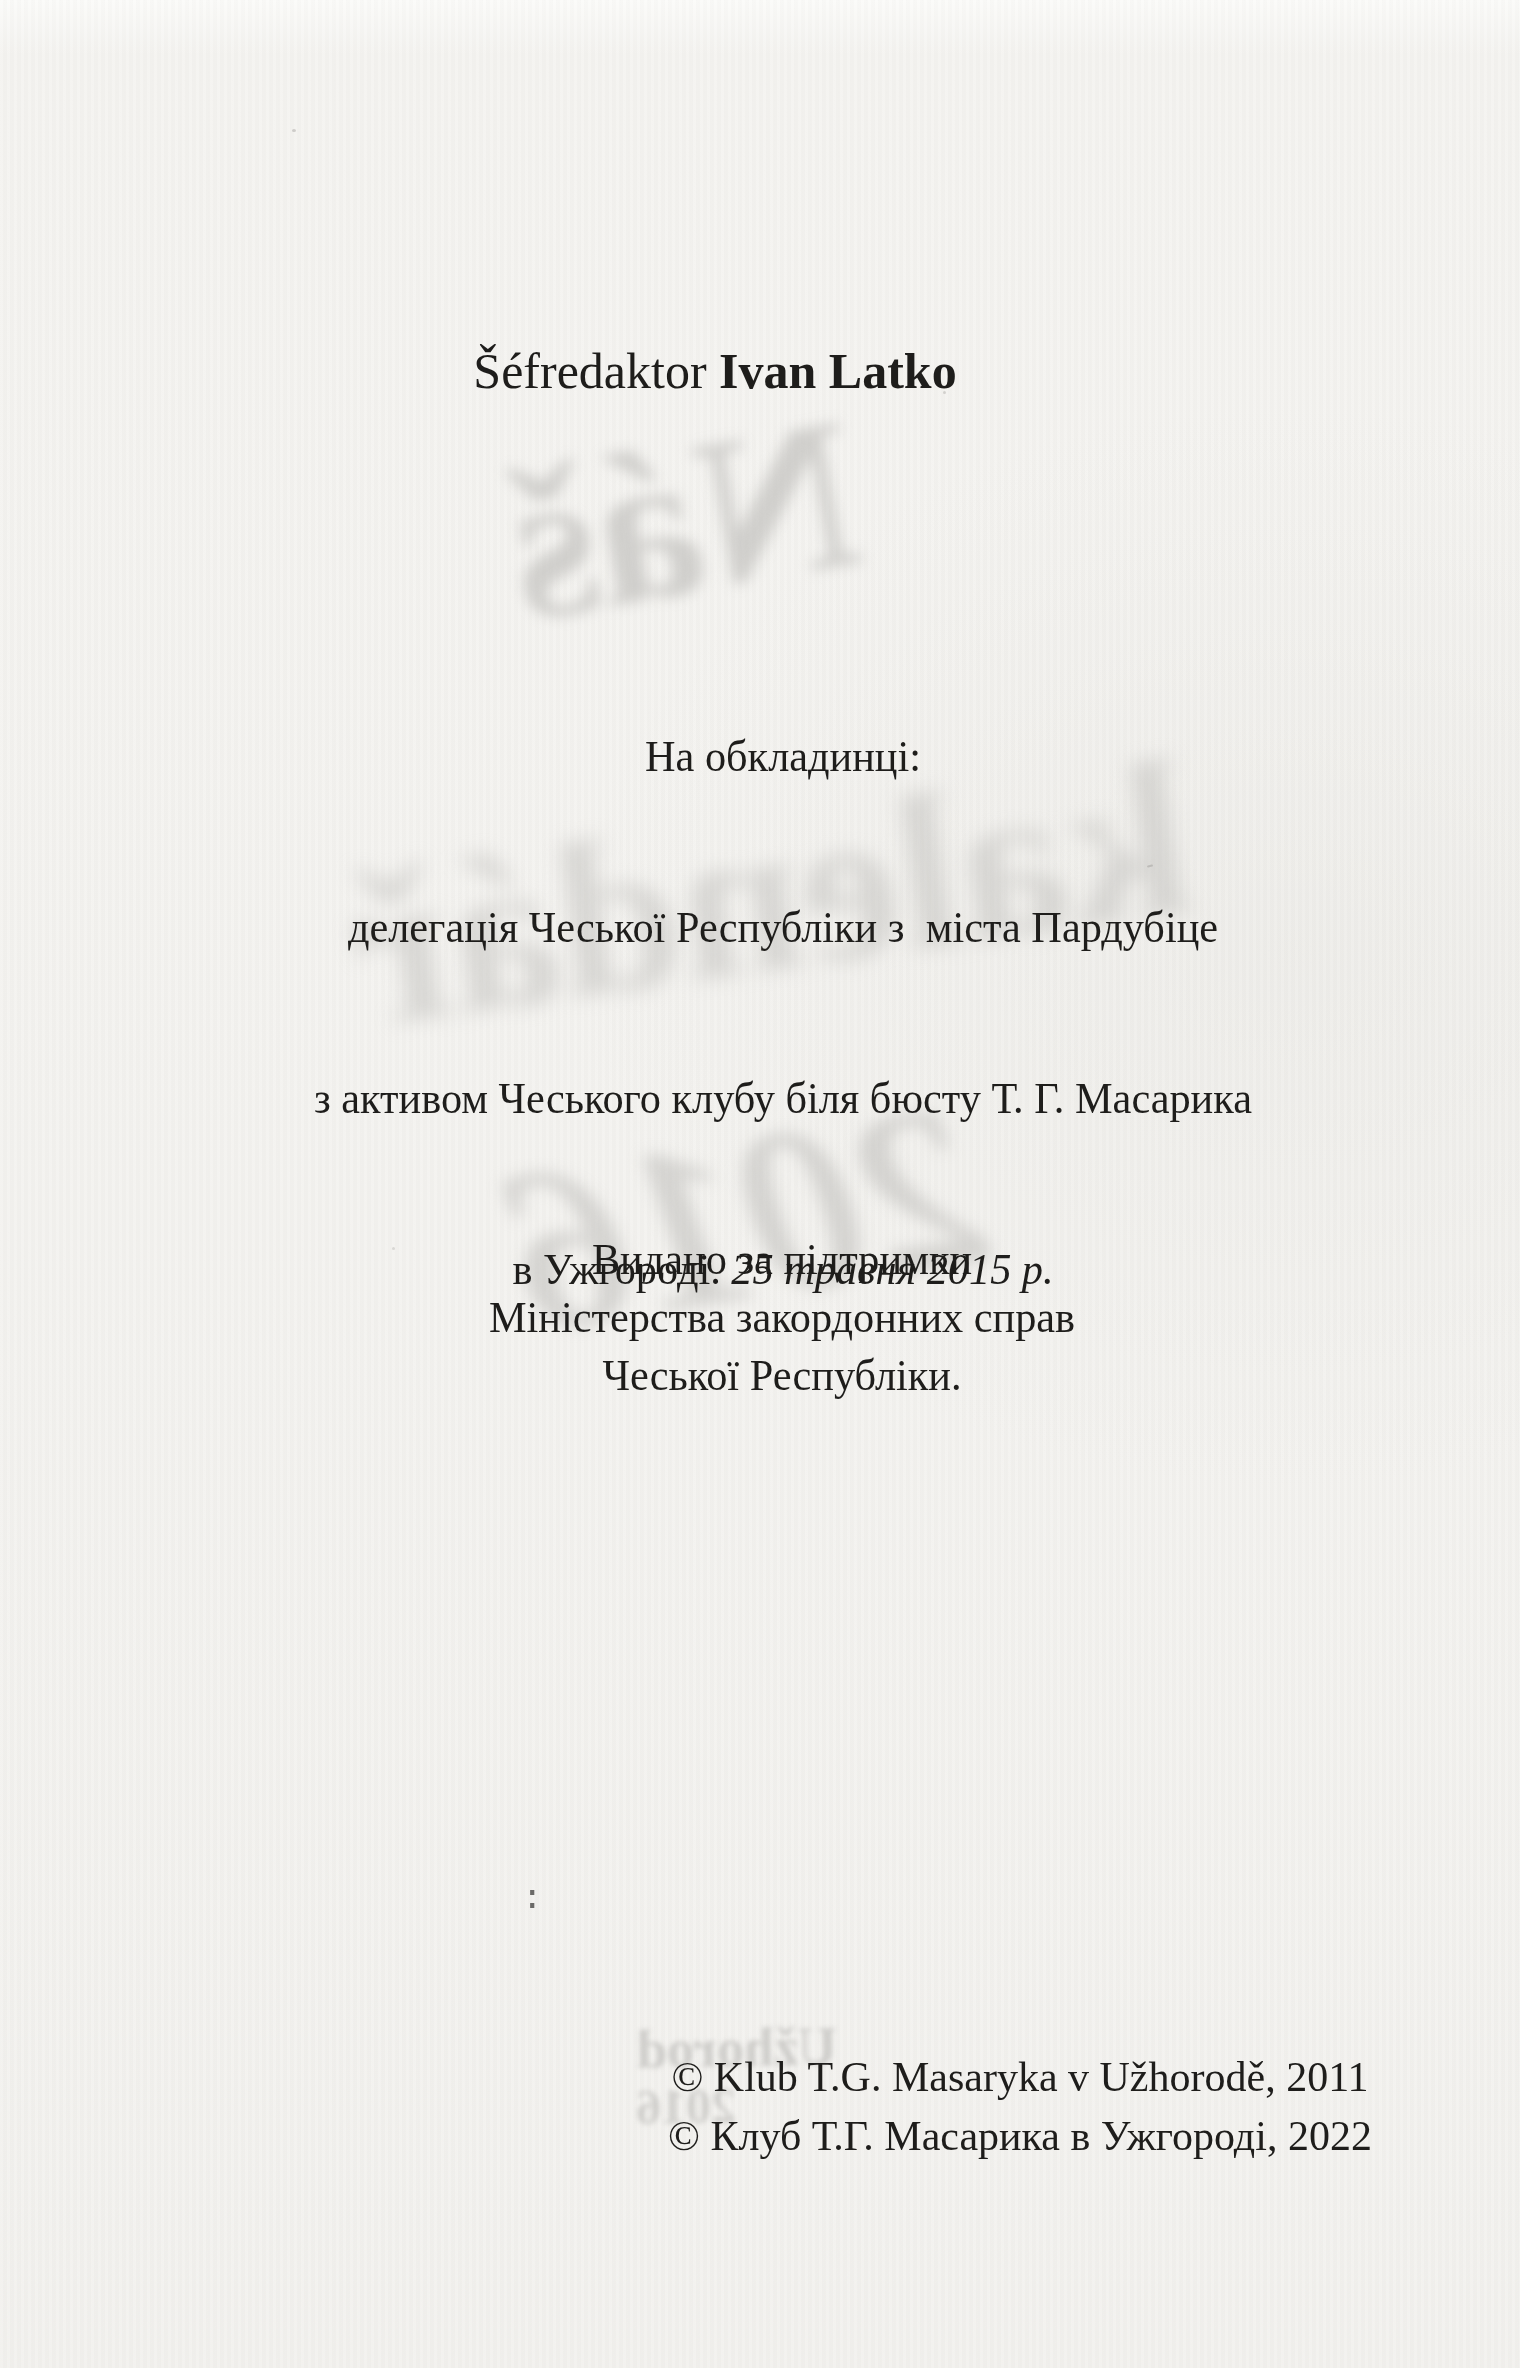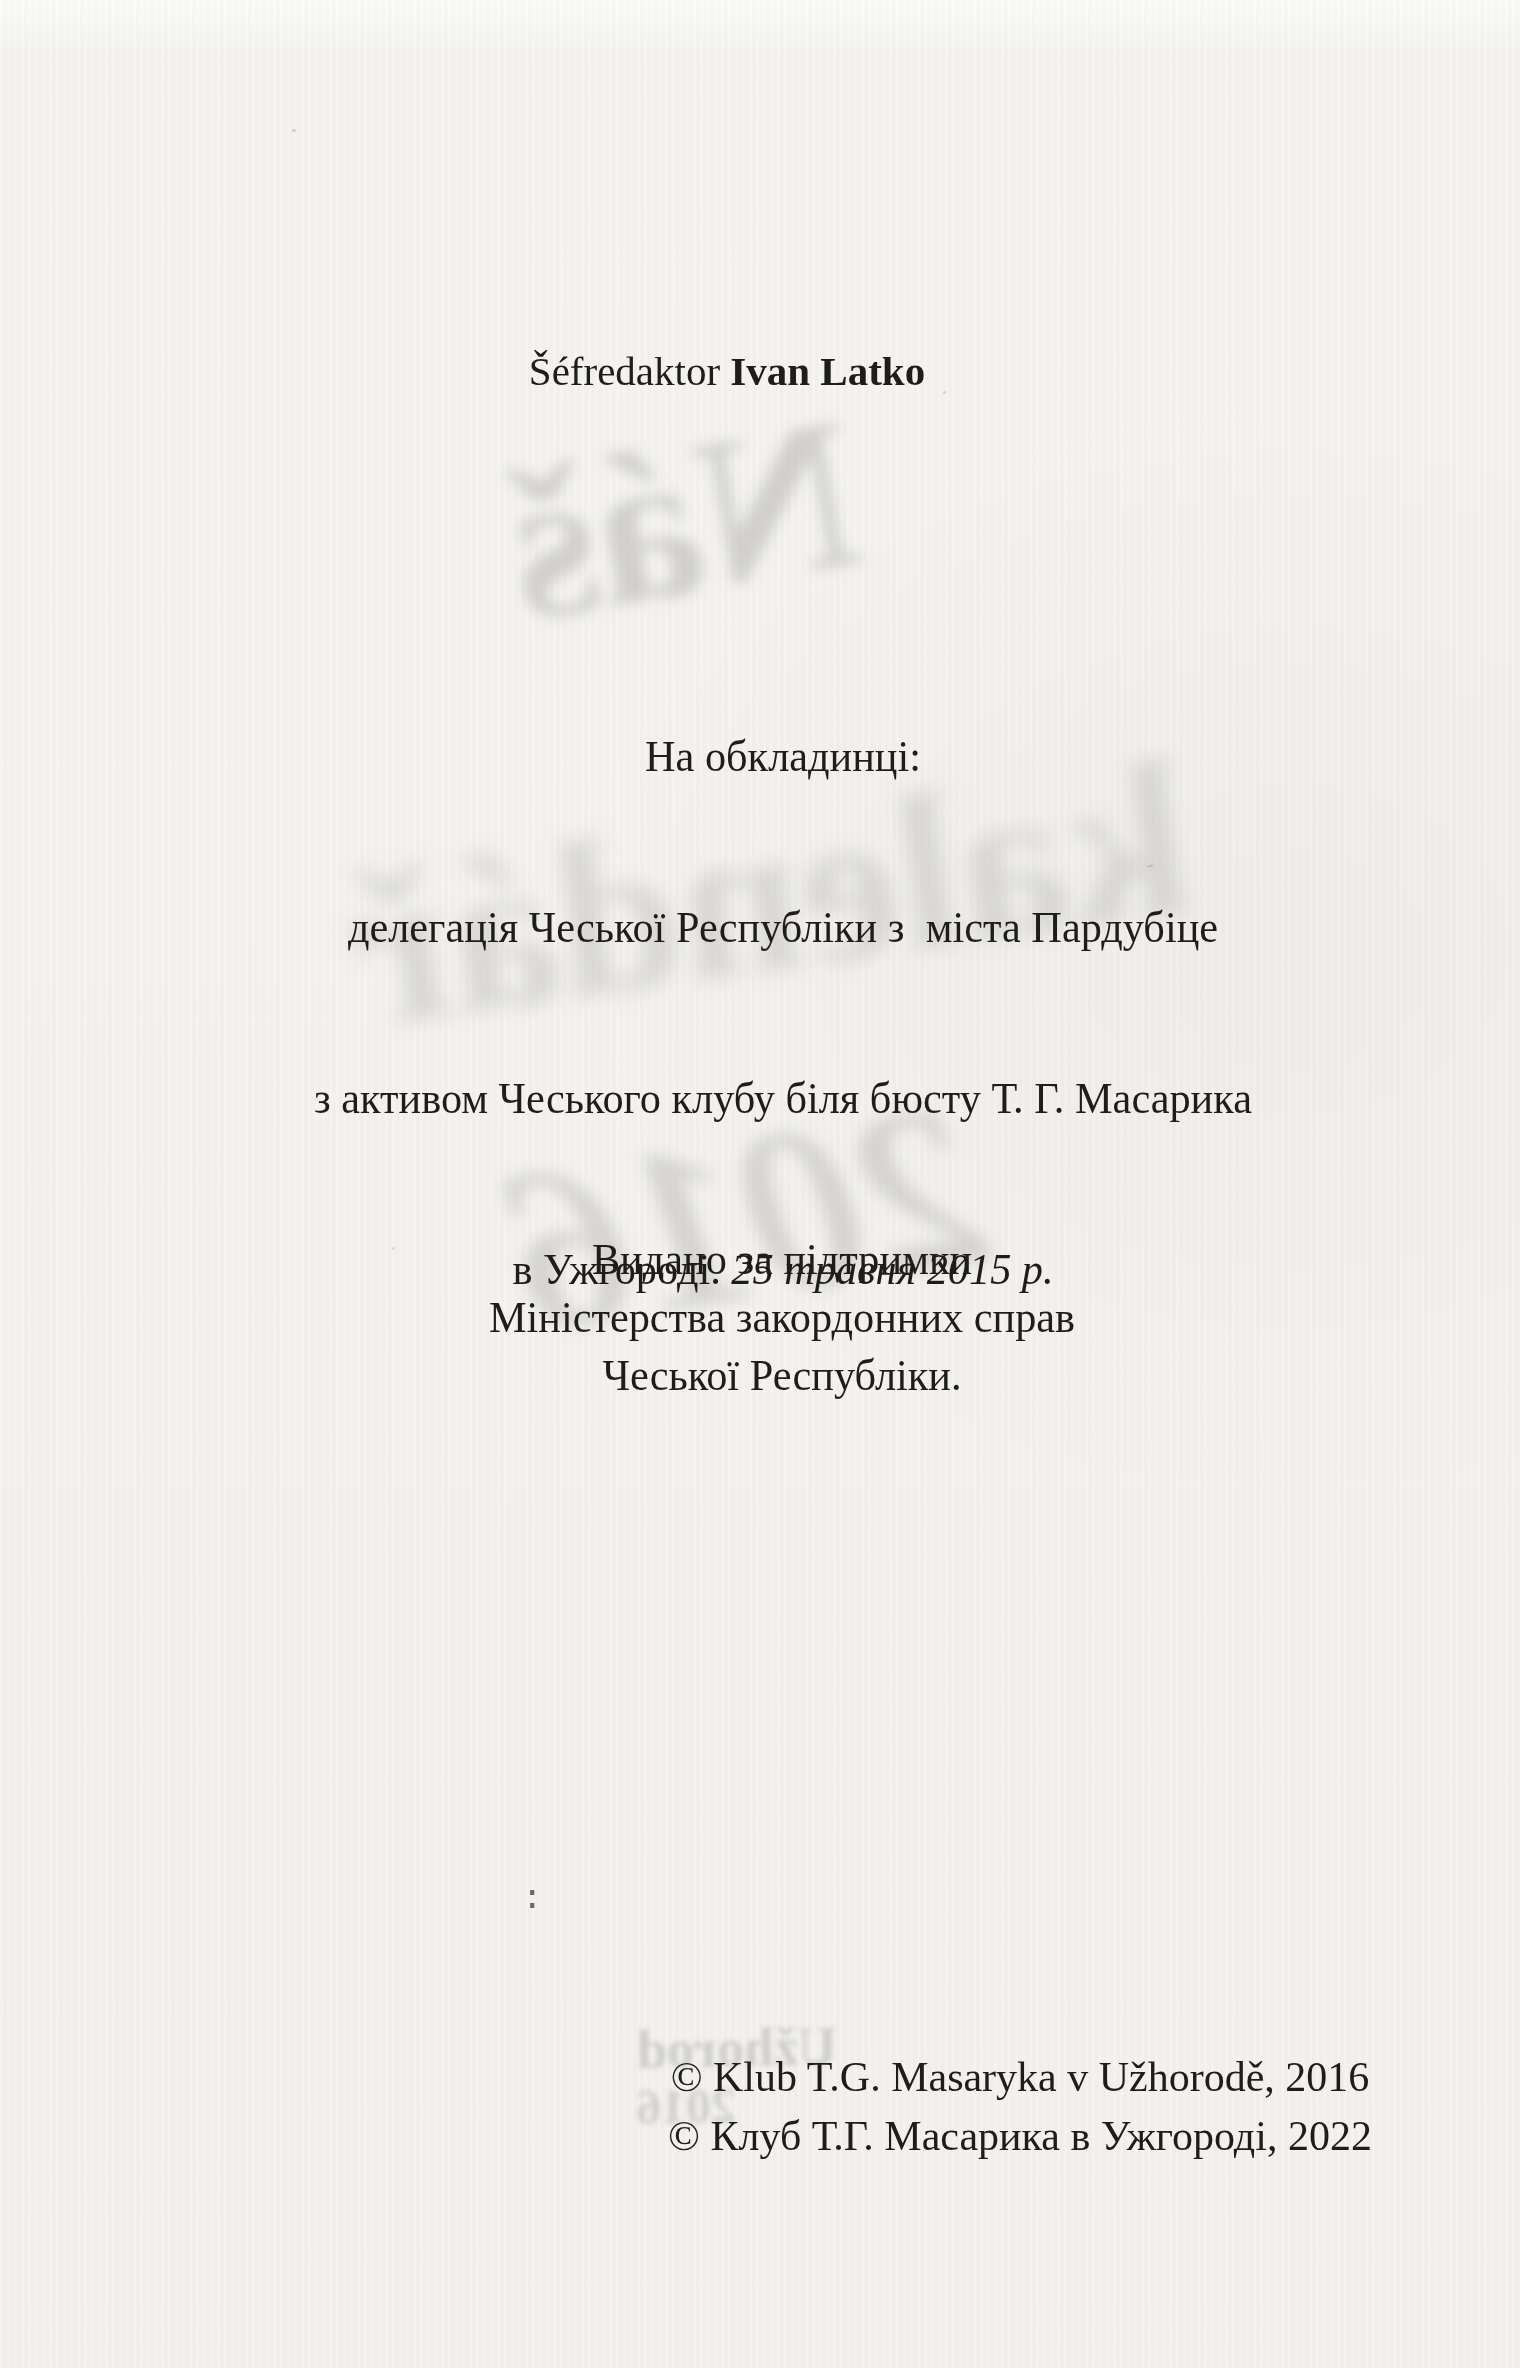--- a/index.html
+++ b/index.html
@@ -15,22 +15,22 @@
   
   .texture{
     position:absolute;inset:0;
     background:repeating-linear-gradient(90deg,
       rgba(255,255,255,.05) 0 3px, rgba(190,188,184,.05) 3px 7px);
     pointer-events:none;
   }
   .txt{position:absolute;text-align:center;}
   
   .editor-line{
-    left:12px;width:1430px;top:345px;
-    font-size:41px;line-height:52px;letter-spacing:0px;
+    left:0;width:1430px;top:345px;
+    font-size:50px;line-height:52px;letter-spacing:0px;
   }
   .editor-line .bold{font-weight:bold;}
   .cover-note{
     left:46px;width:1474px;top:614px;
     font-size:45px;line-height:57px;
     transform:scaleX(.94);transform-origin:50% 0;
     white-space:pre-wrap;
   }
   .support-note{
     left:44px;width:1476px;top:1230px;
@@ -118,18 +118,18 @@
       </div>
     </div>
 
     <div class="txt support-note">
       <div>Видано за підтримки</div>
       <div>Міністерства закордонних справ</div>
       <div>Чеської Республіки.</div>
     </div>
 
     <div class="txt copyright-block">
-      <div>© Klub T.G. Masaryka v Užhorodě, 2016</div>
+      <div>© Klub T.G. Masaryka v Užhorodě, 2011</div>
       <div>© Клуб Т.Г. Масарика в Ужгороді, 2022</div>
     </div>
 
   </div>
 </div>
 
 </body></html>

